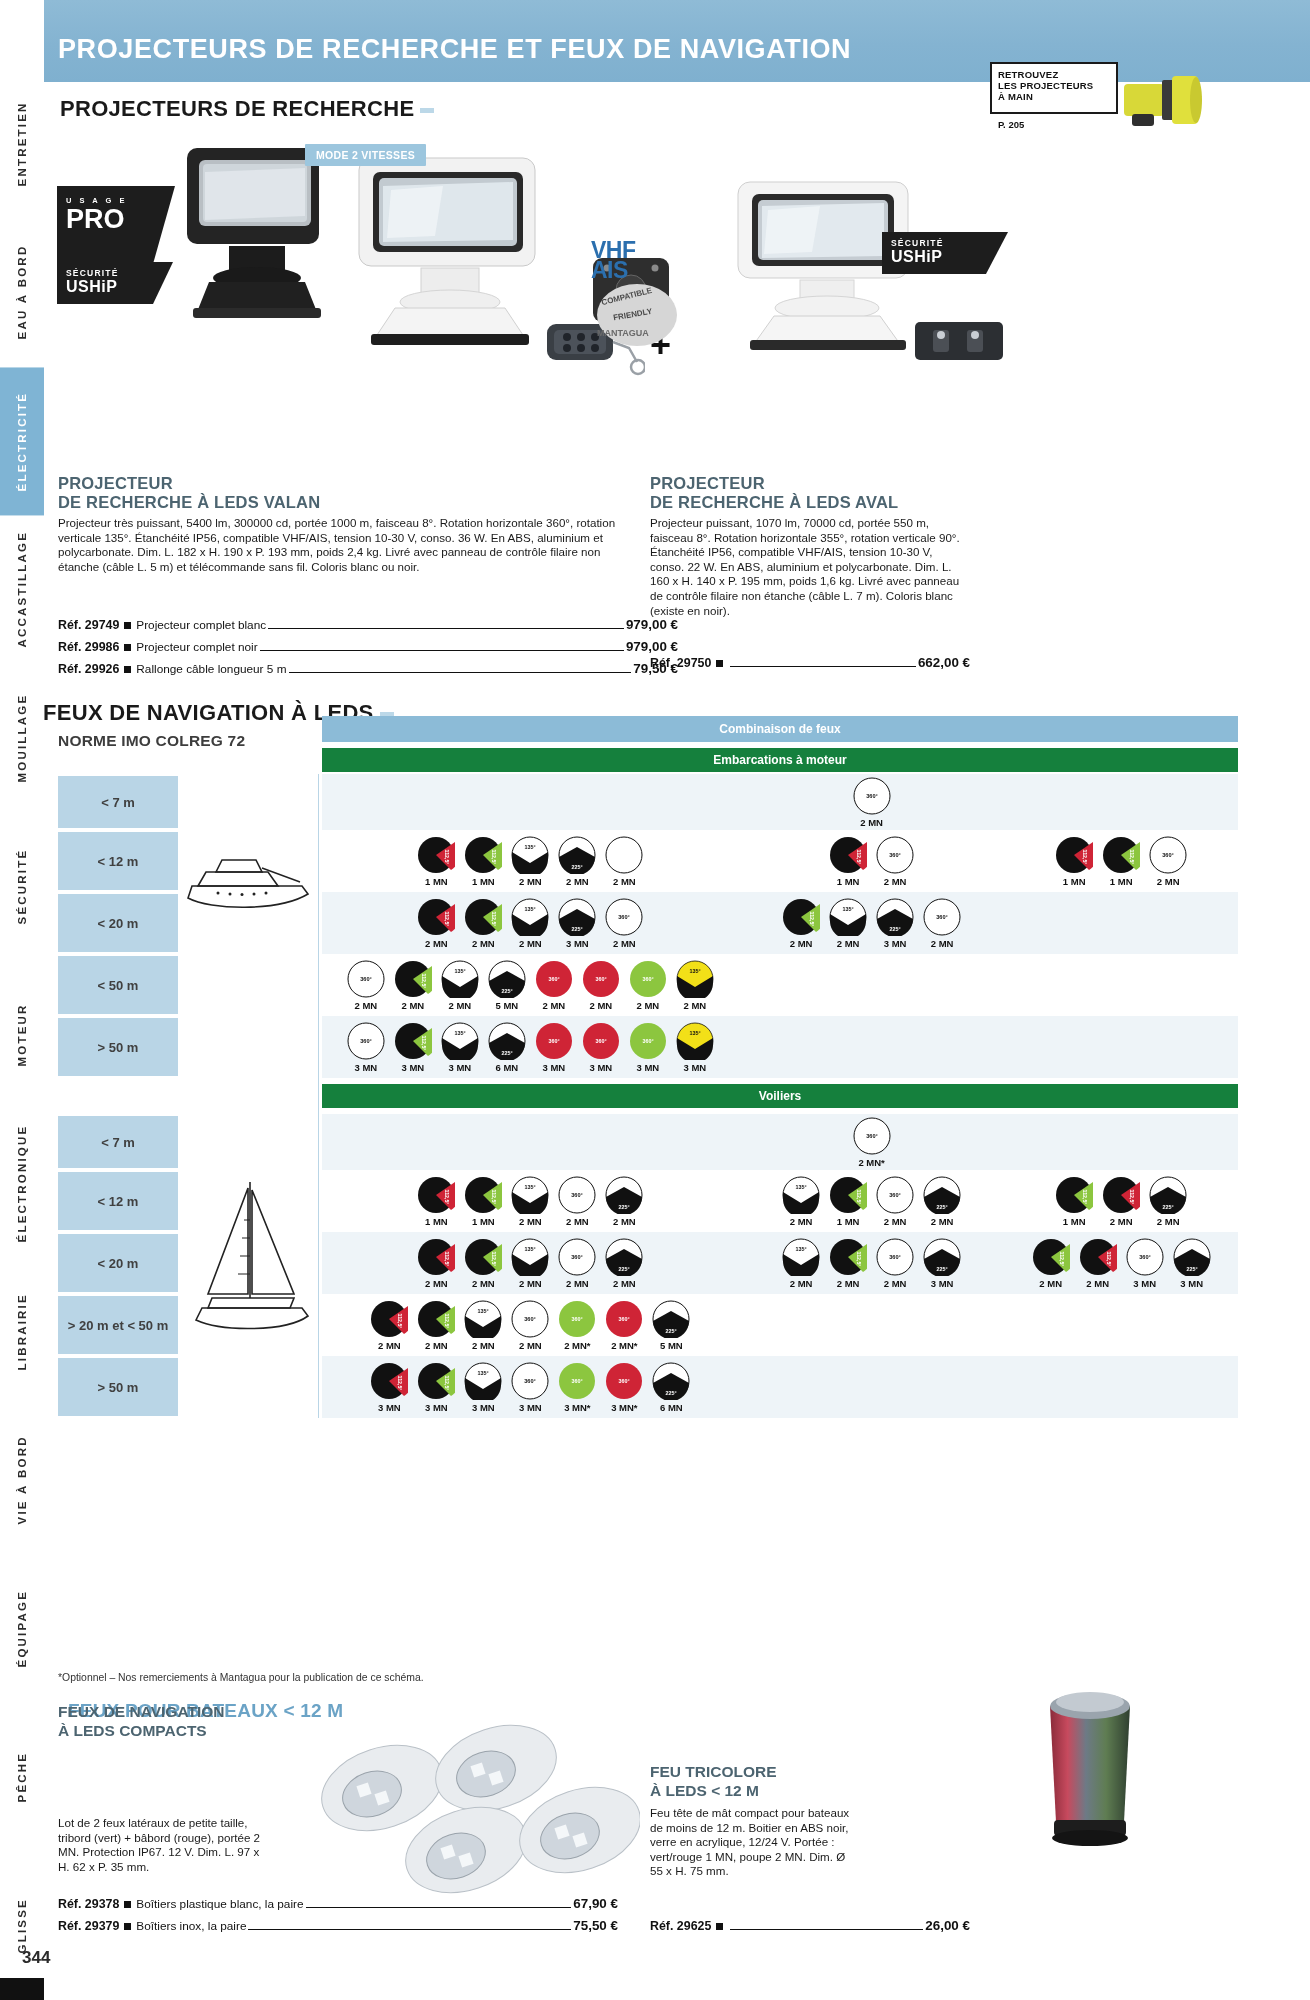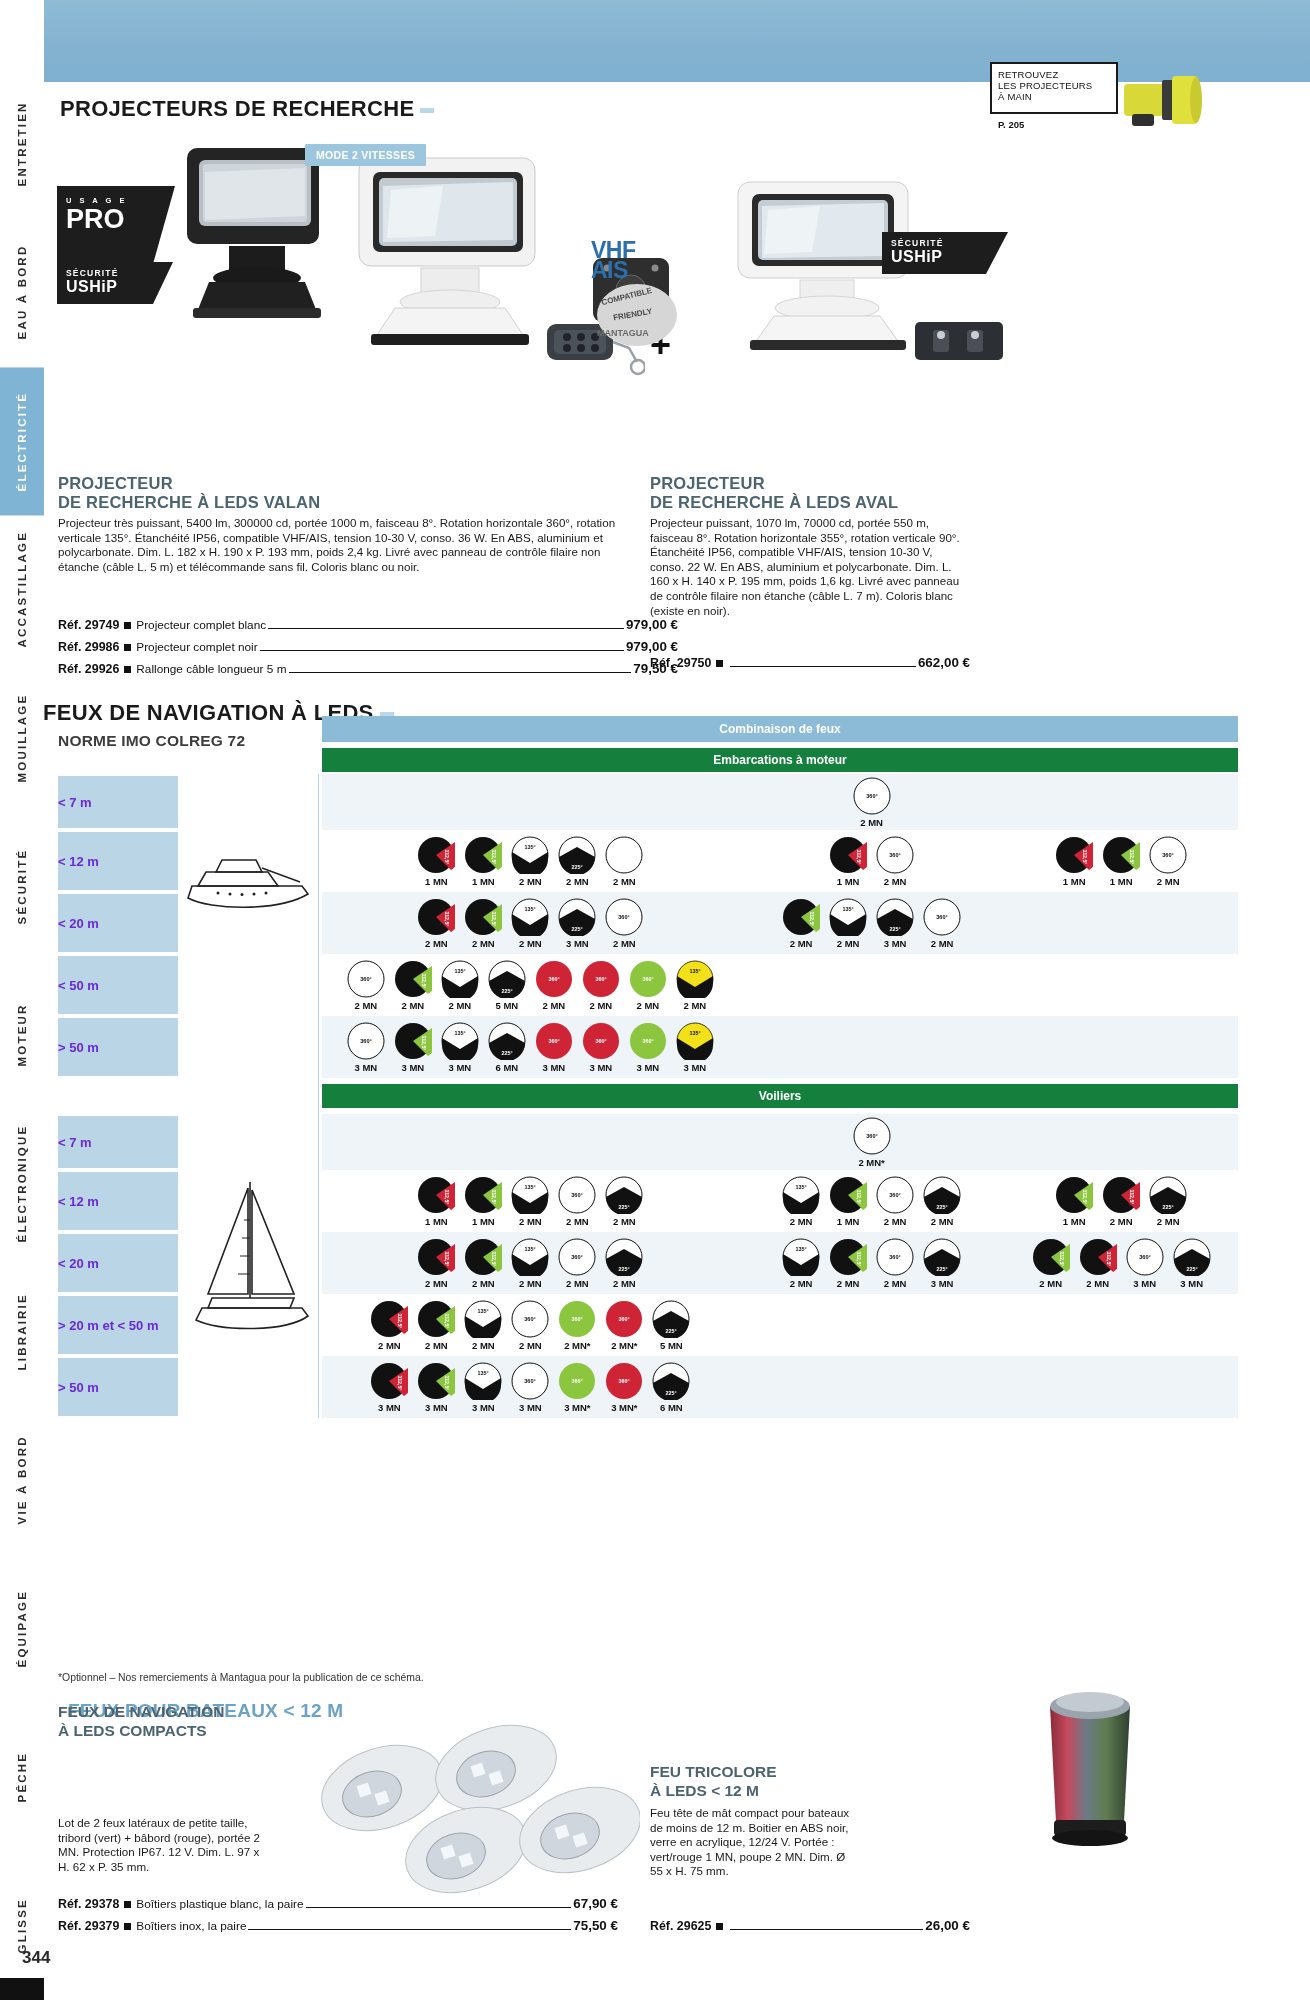--- a/index.html
+++ b/index.html
@@ -47,21 +47,21 @@
     font-size:27px;font-weight:700;color:#ffffff;letter-spacing:.6px;
     font-family:"Liberation Sans","DejaVu Sans",sans-serif;
   }
 
   
   .callout{
     position:absolute;left:990px;top:62px;width:128px;height:52px;
     background:#fff;border:2px solid #1a1a1a;z-index:6;
     padding:5px 6px;box-sizing:border-box;
   }
-  .callout-line{font-size:9.5px;font-weight:400;line-height:11px;color:#111;letter-spacing:.2px;}
+  .callout-line{font-size:9.5px;font-weight:700;line-height:11px;color:#111;letter-spacing:.2px;}
   .callout-page{font-size:9.5px;font-weight:700;margin-top:17px;color:#111;}
   .callout-torch{
     position:absolute;left:1118px;top:70px;width:86px;height:58px;z-index:6;
   }
 
   
   .section-head{
     position:absolute;font-size:22px;font-weight:700;color:#1a1a1a;
     letter-spacing:.3px;white-space:nowrap;
   }
@@ -165,22 +165,22 @@
   }
   .band-blue{
     background:#8cbbd7;color:#fff;font-size:12px;font-weight:700;
     text-align:center;line-height:26px;height:26px;
   }
   .band-blue2{
     background:#15803d;color:#fff;font-size:12px;font-weight:700;
     text-align:center;line-height:24px;height:24px;
   }
   .size-cell{
-    background:#b9d5e6;color:#6d28d9;font-size:13px;font-weight:700;
-    display:flex;align-items:center;justify-content:flex-start;
+    background:#b9d5e6;color:#404040;font-size:13px;font-weight:700;
+    display:flex;align-items:center;justify-content:center;
   }
   .grp{
     display:flex;align-items:center;justify-content:center;gap:3px;
     height:100%;
   }
   .light{
     width:44px;display:flex;flex-direction:column;align-items:center;
   }
   .light .mn{font-size:9.5px;font-weight:700;margin-top:2px;color:#111;white-space:nowrap;}
 
@@ -241,20 +241,21 @@
     </div>
     <div class="sidebar-strip" style="top: 70px; height: 148.462px;">
       <span>ENTRETIEN</span>
     </div>
   </div>
 <div class="page-number">344</div>
 <div class="corner-black"></div>
 
 <div class="top-band">
   <div class="top-band-inner"></div>
+  <div class="page-title">PROJECTEURS DE RECHERCHE ET FEUX DE NAVIGATION</div>
 </div>
 
 <div class="callout">
   <div class="callout-line">RETROUVEZ</div>
   <div class="callout-line">LES PROJECTEURS</div>
   <div class="callout-line">À MAIN</div>
   <div class="callout-page">P. 205</div>
 </div>
 <div class="callout-torch">
   <svg viewBox="0 0 86 58" width="86" height="58">

